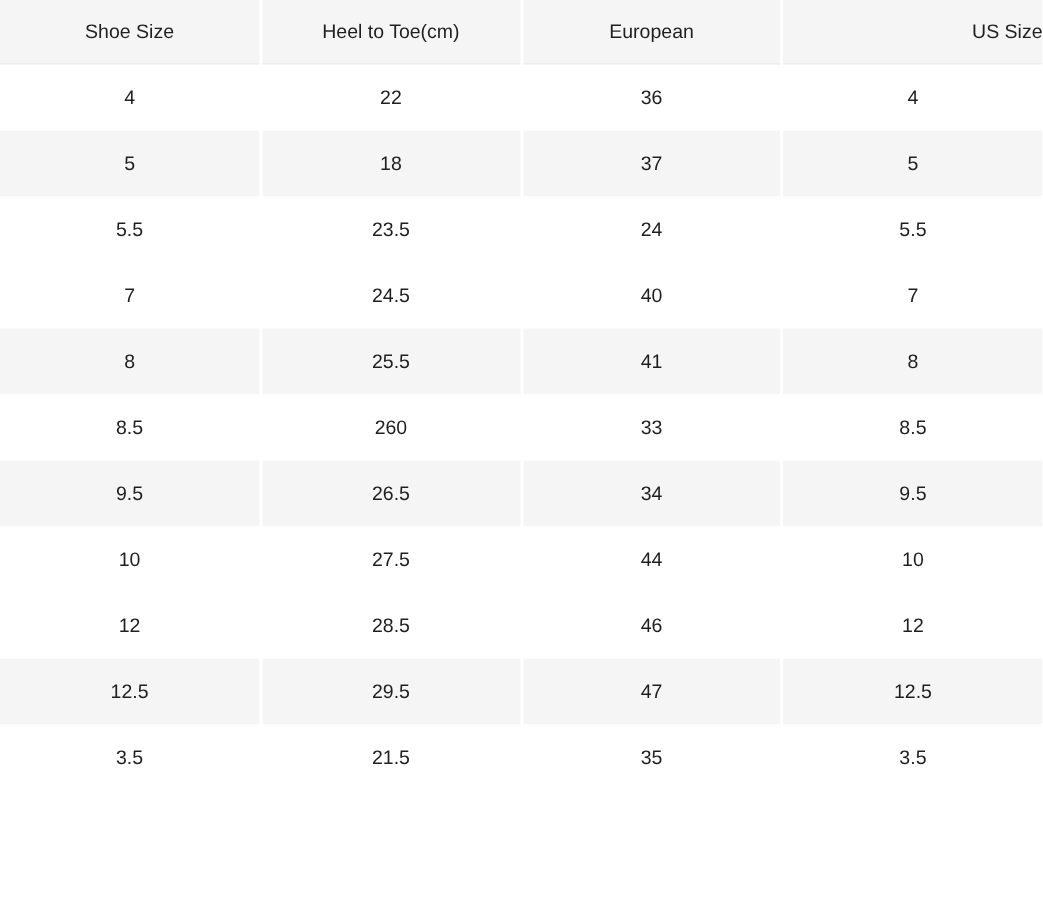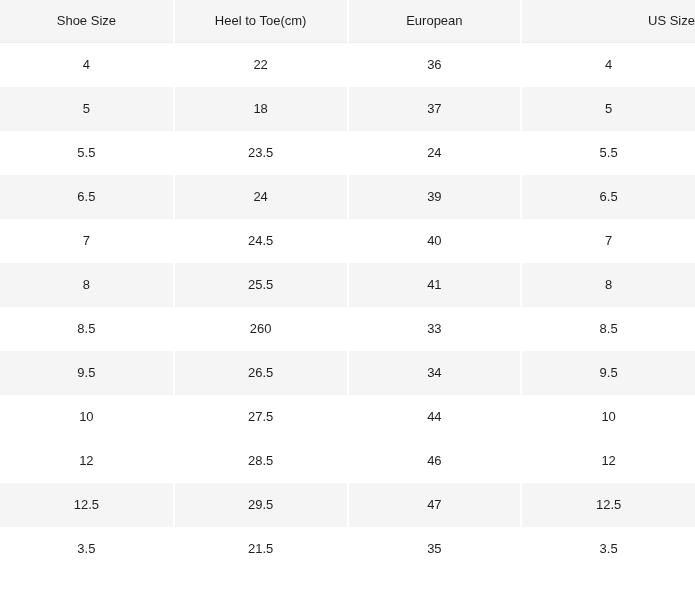--- a/index.html
+++ b/index.html
@@ -105,26 +105,20 @@
         <td>18</td>
         <td>37</td>
         <td>5</td>
       </tr>
       <tr class="row-plain">
         <td>5.5</td>
         <td>23.5</td>
         <td>24</td>
         <td>5.5</td>
       </tr>
-      <tr class="row-shaded">
-        <td>6.5</td>
-        <td>24</td>
-        <td>39</td>
-        <td>6.5</td>
-      </tr>
       <tr class="row-plain">
         <td>7</td>
         <td>24.5</td>
         <td>40</td>
         <td>7</td>
       </tr>
       <tr class="row-shaded">
         <td>8</td>
         <td>25.5</td>
         <td>41</td>

